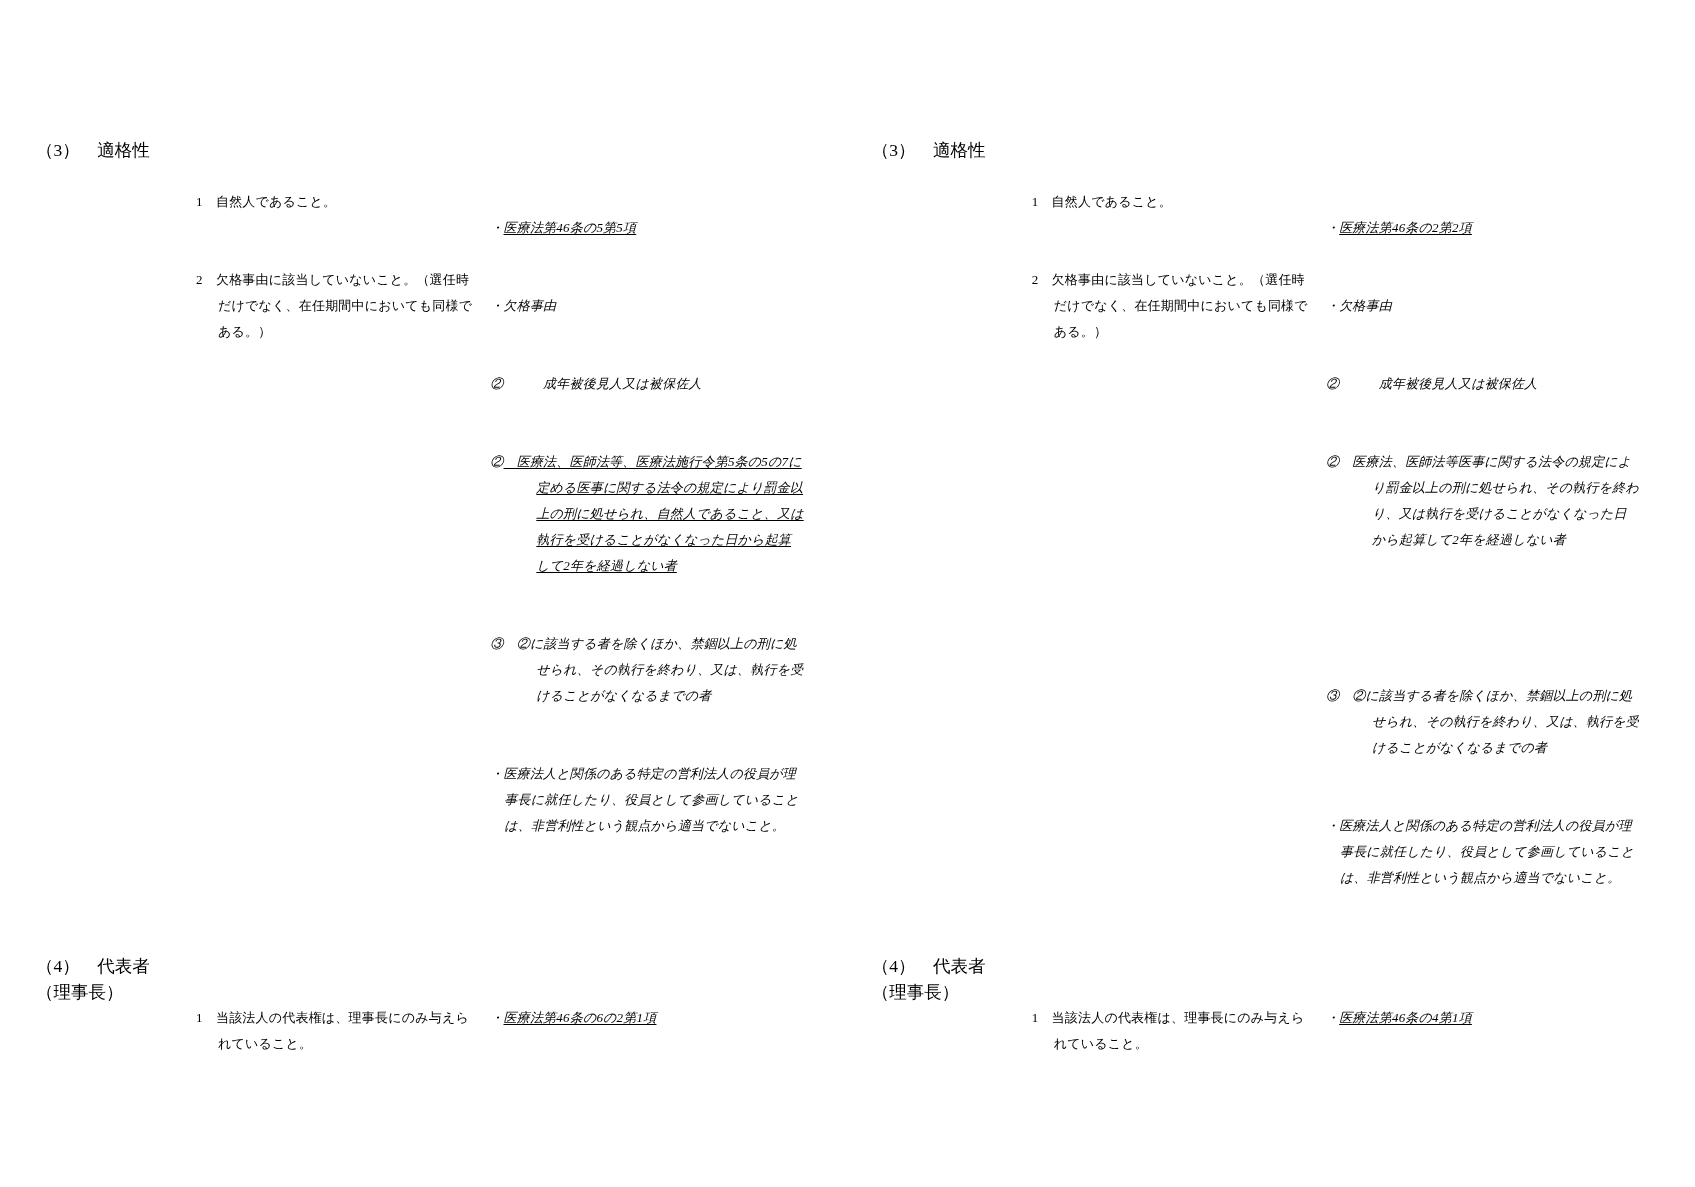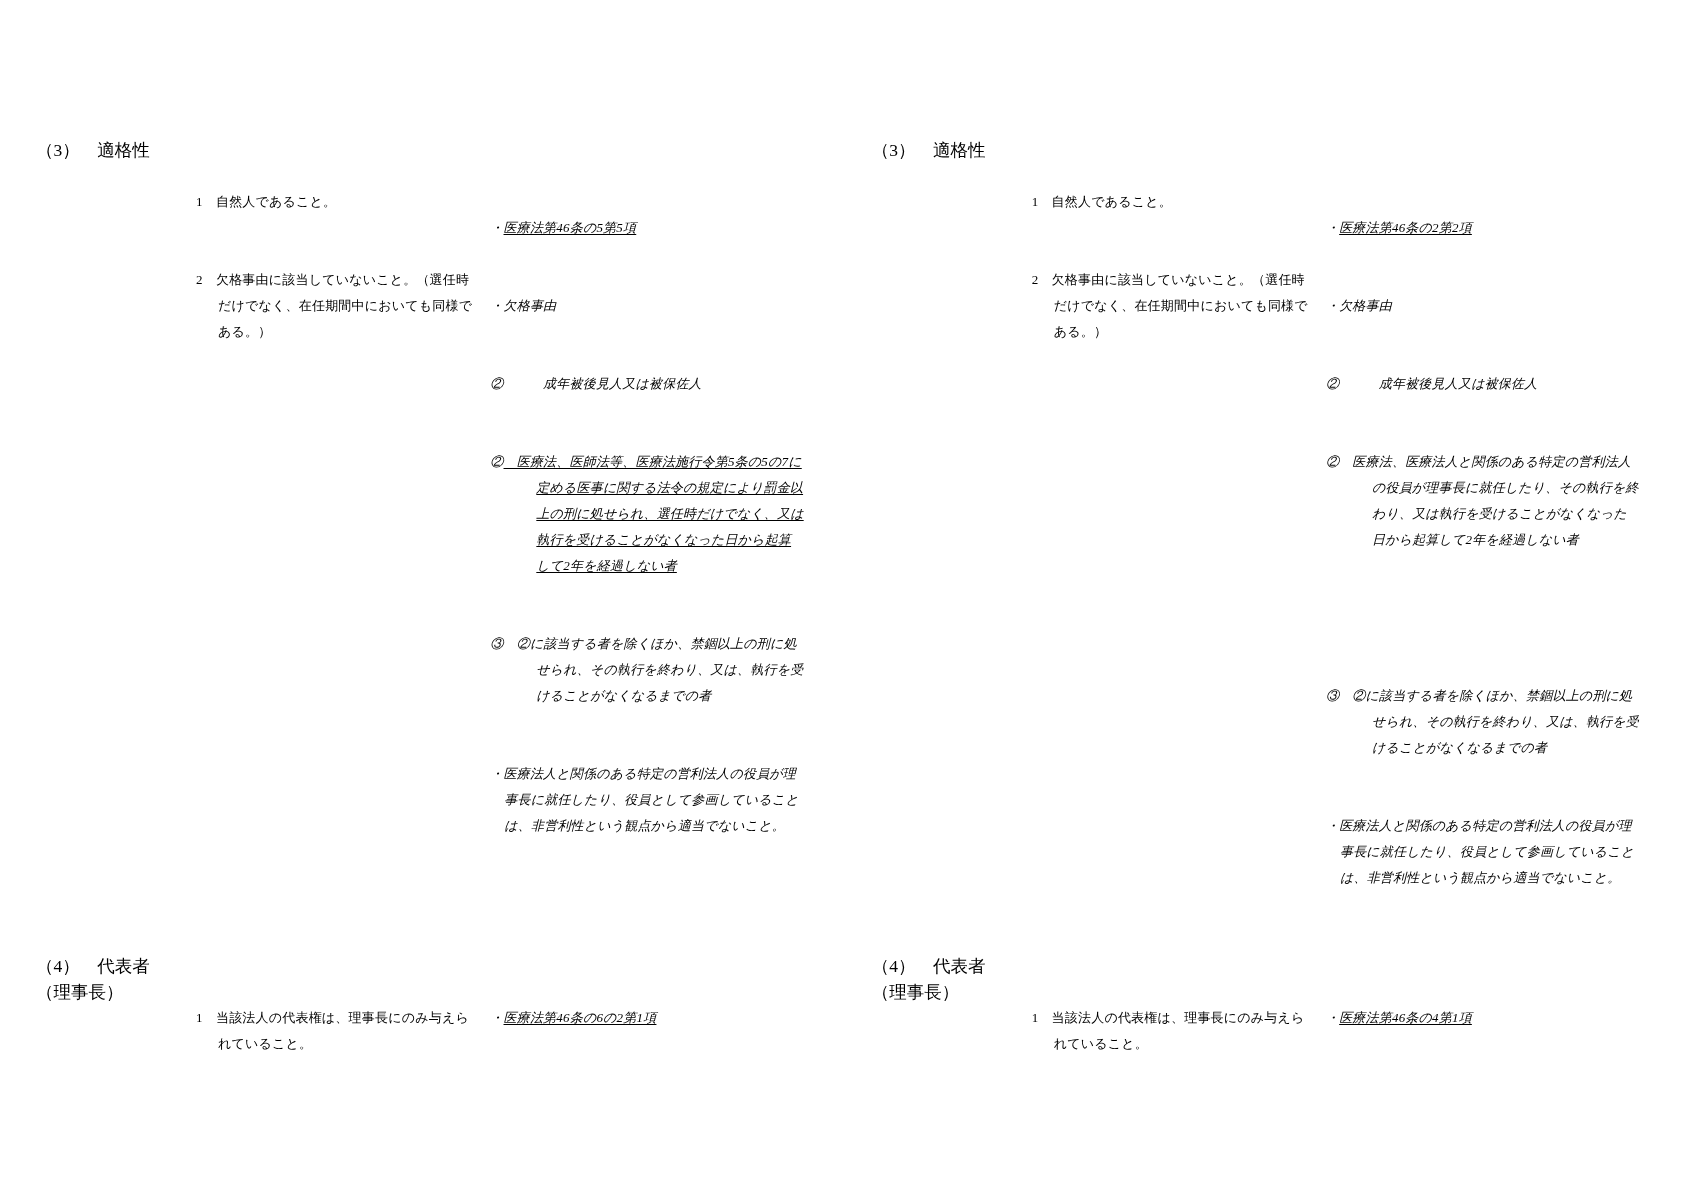--- a/index.html
+++ b/index.html
@@ -114,21 +114,21 @@
         </div>
       </td>
 
       <td class="col-ref topline">
         <div class="cellpad">
           <div class="spacer-26"></div>
           <div class="jp">
             <span class="bullet-item">・<span class="u">医療法第46条の5第5項</span></span>
             <span class="bullet-item">・<span>欠格事由</span></span>
             <span class="bullet-item sub"><span>②</span><span>　　　成年被後見人又は被保佐人</span></span>
-            <span class="bullet-item sub"><span>②</span><span class="u">　医療法、医師法等、医療法施行令第5条の5の7に定める医事に関する法令の規定により罰金以上の刑に処せられ、選任時だけでなく、又は執行を受けることがなくなった日から起算して2年を経過しない者</span></span>
+            <span class="bullet-item sub"><span>②</span><span class="u">　医療法、医師法等、医療法施行令第5条の5の7に定める医事に関する法令の規定により罰金以上の刑に処せられ、自然人であること、又は執行を受けることがなくなった日から起算して2年を経過しない者</span></span>
             <span class="bullet-item sub"><span>③</span><span>　②に該当する者を除くほか、禁錮以上の刑に処せられ、その執行を終わり、又は、執行を受けることがなくなるまでの者</span></span>
             <span class="bullet-item">・<span>医療法人と関係のある特定の営利法人の役員が理事長に就任したり、役員として参画していることは、非営利性という観点から適当でないこと。</span></span>
           </div>
         </div>
       </td>
 
       <td class="col-gap"></td>
 
       <td class="col-label2 topline">
         <div class="cellpad">
@@ -145,21 +145,21 @@
         </div>
       </td>
 
       <td class="col-ref2 topline">
         <div class="cellpad">
           <div class="spacer-26"></div>
           <div class="jp">
             <span class="bullet-item">・<span class="u">医療法第46条の2第2項</span></span>
             <span class="bullet-item">・<span>欠格事由</span></span>
             <span class="bullet-item sub"><span>②</span><span>　　　成年被後見人又は被保佐人</span></span>
-            <span class="bullet-item sub"><span>②</span><span>　医療法、医療法人と関係のある特定の営利法人の役員が理事長に就任したり、その執行を終わり、又は執行を受けることがなくなった日から起算して2年を経過しない者</span></span>
+            <span class="bullet-item sub"><span>②</span><span>　医療法、医師法等医事に関する法令の規定により罰金以上の刑に処せられ、その執行を終わり、又は執行を受けることがなくなった日から起算して2年を経過しない者</span></span>
             <div class="spacer-26"></div>
             <span class="bullet-item sub"><span>③</span><span>　②に該当する者を除くほか、禁錮以上の刑に処せられ、その執行を終わり、又は、執行を受けることがなくなるまでの者</span></span>
             <span class="bullet-item">・<span>医療法人と関係のある特定の営利法人の役員が理事長に就任したり、役員として参画していることは、非営利性という観点から適当でないこと。</span></span>
           </div>
         </div>
       </td>
     </tr>
 
     <tr class="row-b">
 

